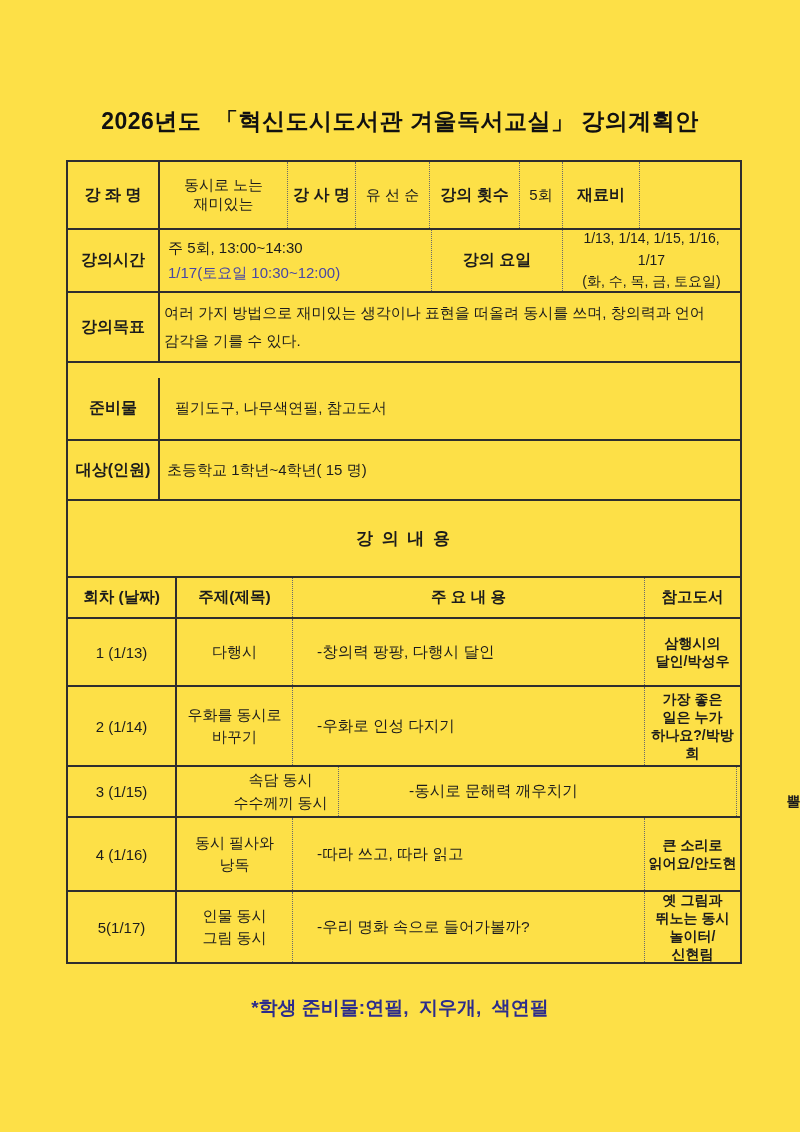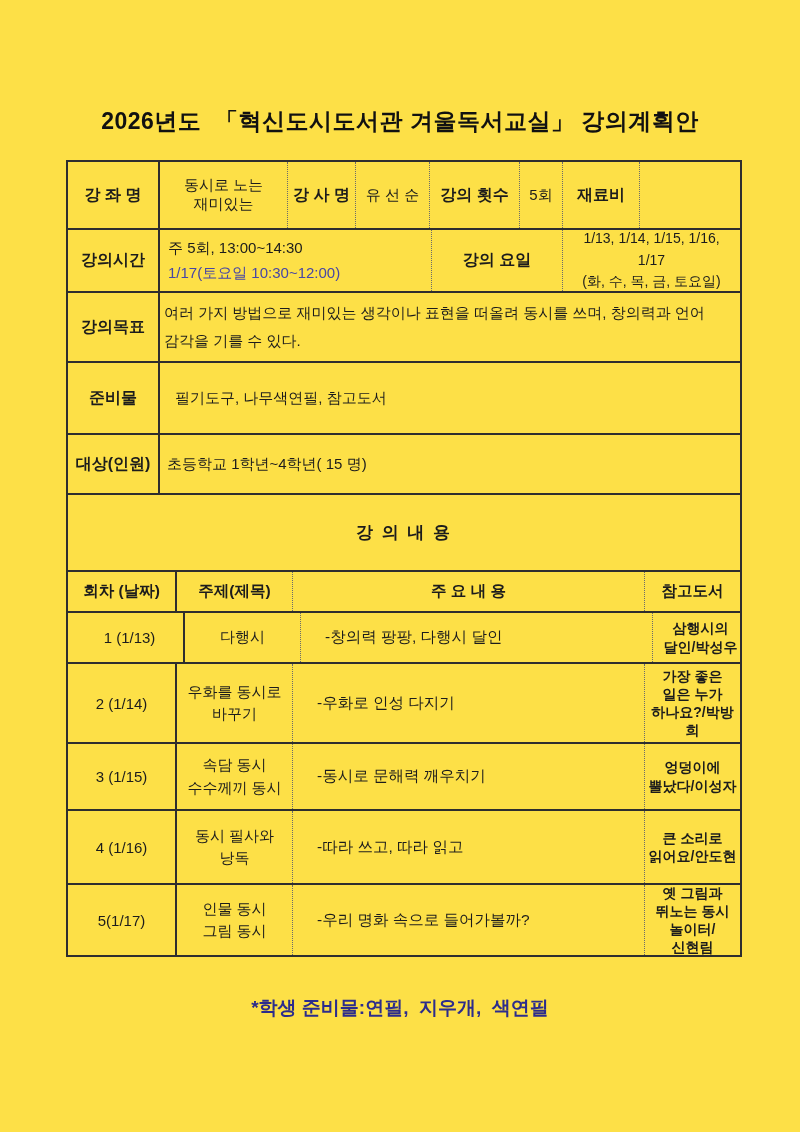--- a/index.html
+++ b/index.html
@@ -32,27 +32,27 @@
     overflow: hidden;
   }
   .hd { font-weight: bold; font-size: 16px; }
   .bs { border-right: 2px solid #2e2e2e; }   
   .bd { border-right: 1px dotted #6b6b6b; }  
   .left { justify-content: flex-start; text-align: left; }
   .col { flex-direction: column; align-items: flex-start; justify-content: center; }
   .r1 { height: 68px; }
   .r2 { height: 63px; }
   .r3 { height: 70px; }
-  .r4 { height: 72px; }
+  .r4 { height: 63px; margin-top: 15px; }
   .r5 { height: 60px; }
   .r6 { height: 77px; }
   .rh { height: 41px; }
-  .d1 { height: 51px; padding-left: 8px; }
+  .d1 { height: 68px; }
   .d2 { height: 80px; }
-  .d3 { height: 67px; }
+  .d3 { height: 51px; gap: 46px; }
   .d4 { height: 74px; }
   .d5 { height: 70px; }
   .time-black { color: #1c1c1c; line-height: 1.65; }
   .time-blue  { color: #4646a6; line-height: 1.65; }
   .days { font-size: 14px; line-height: 1.55; }
   .goal { font-size: 15px; line-height: 1.85; padding: 0 4px; }
   .section-title { font-weight: bold; font-size: 17px; letter-spacing: 2px; }
   .sub-hd { font-weight: bold; font-size: 15.5px; }
   .content-cell { padding-left: 24px; font-size: 15.5px; }
   .book-cell { font-weight: bold; font-size: 14px; line-height: 1.3; padding: 2px 1px; }

